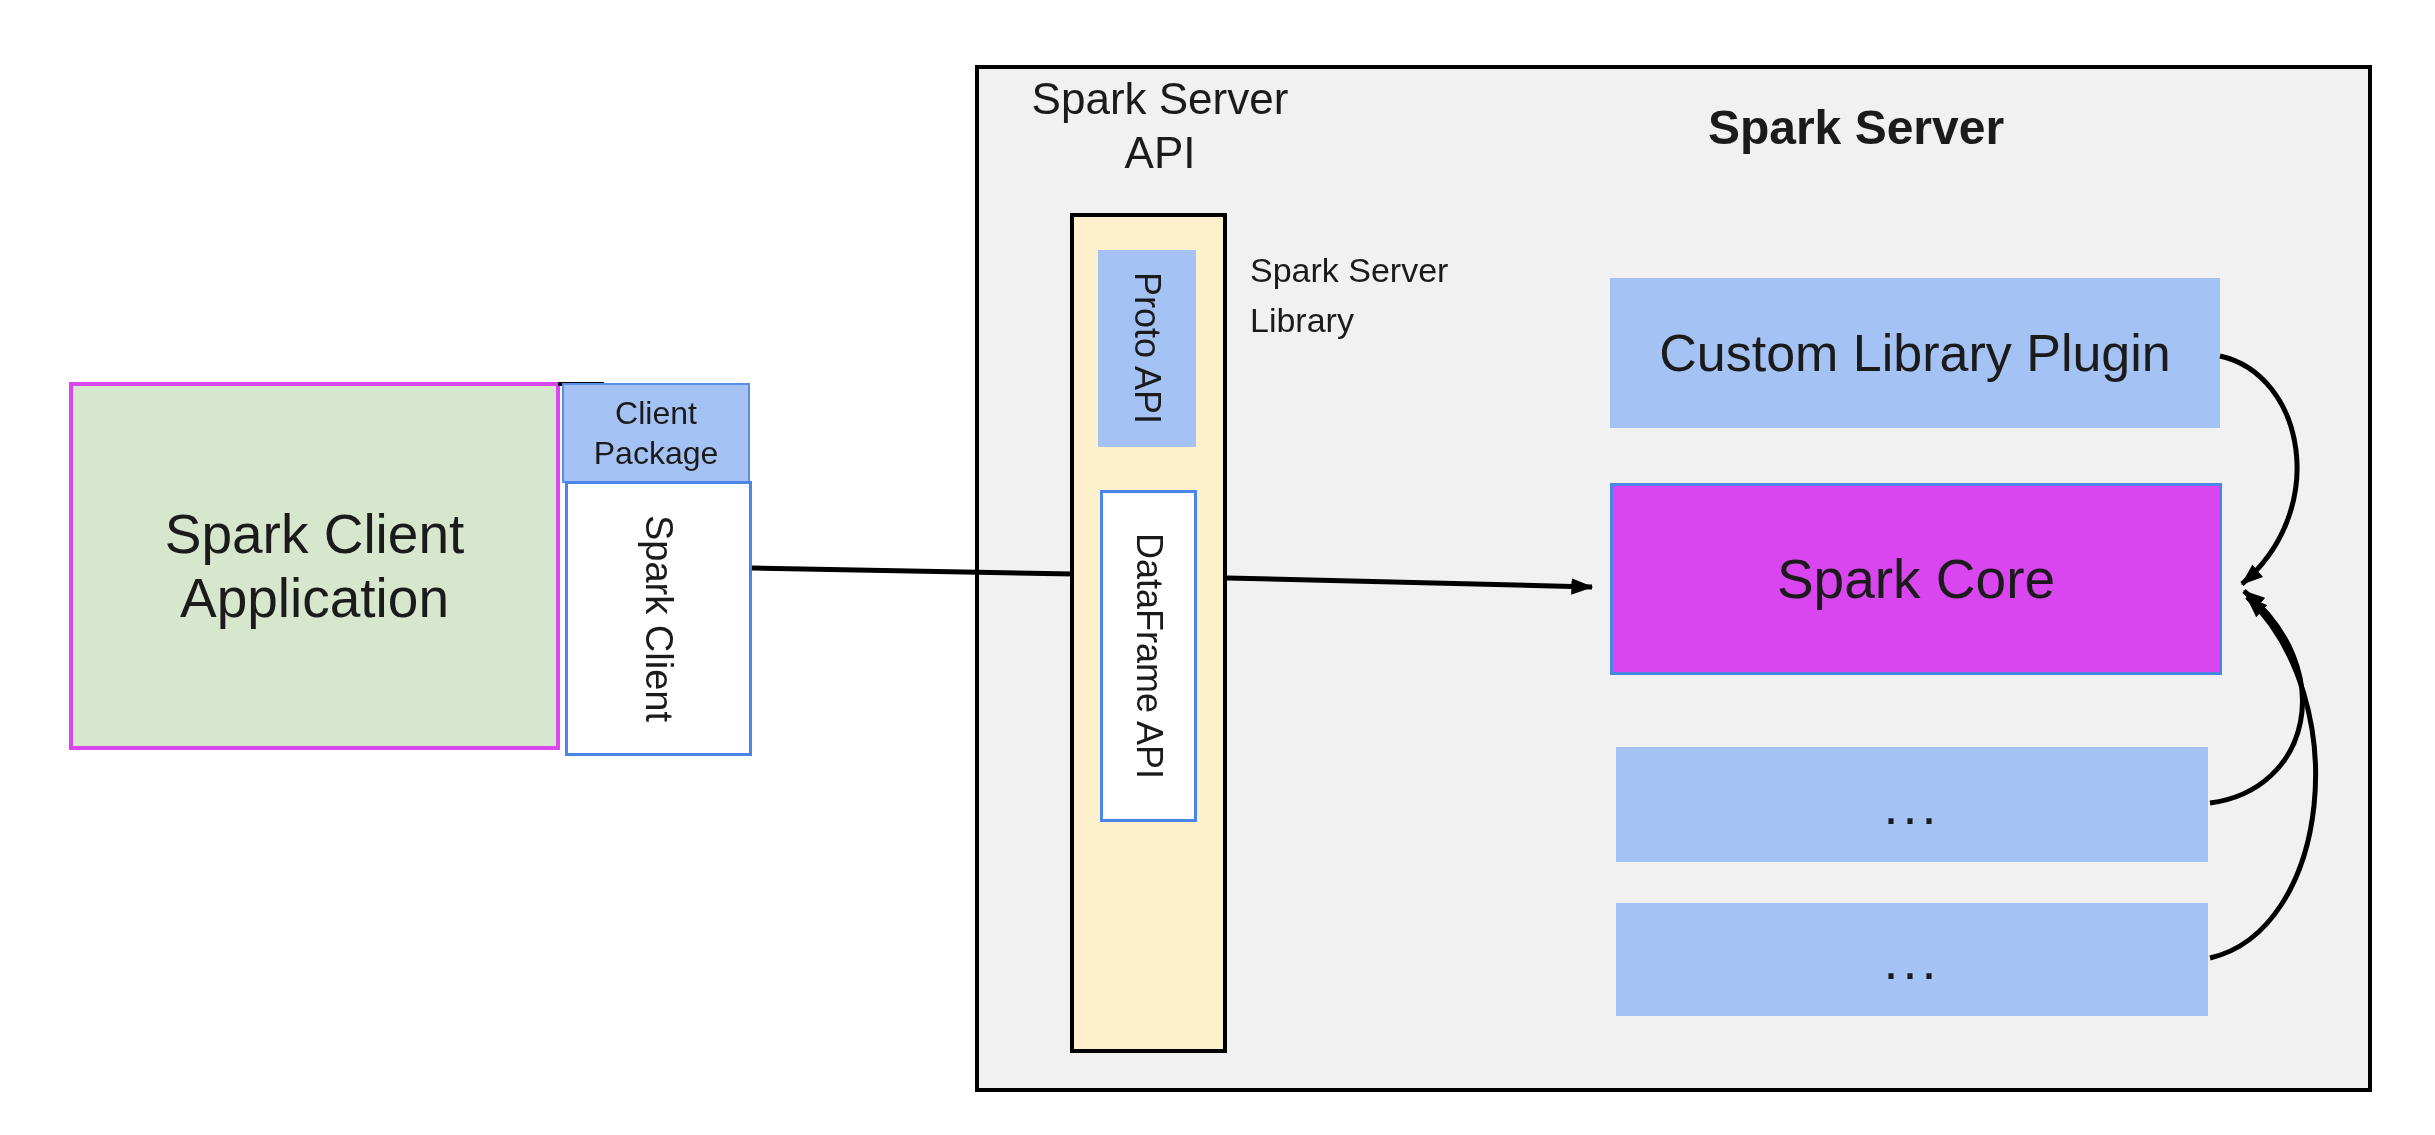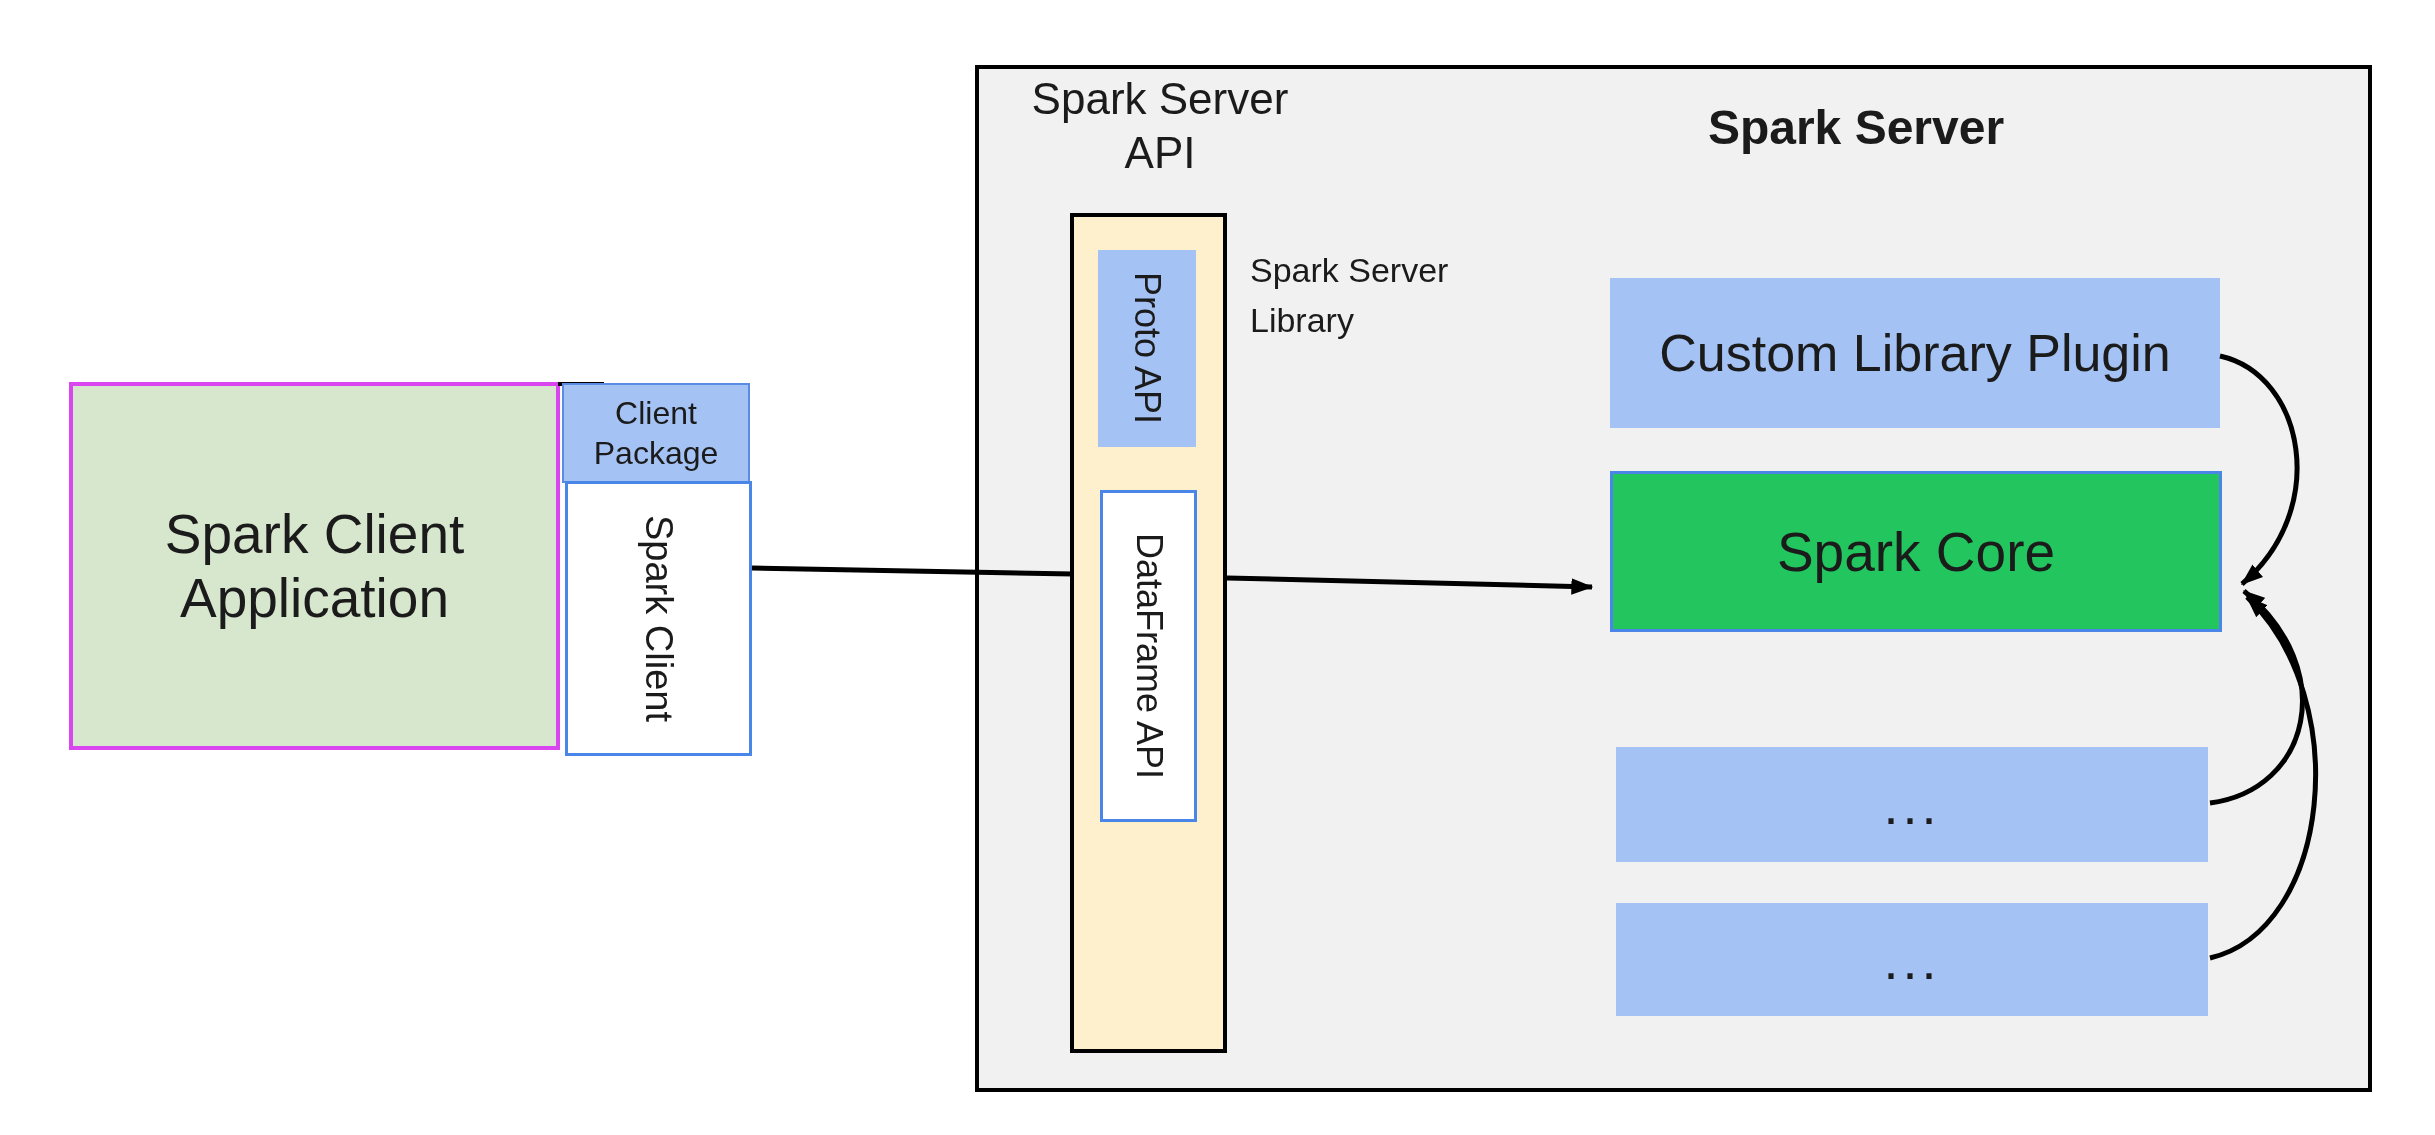--- a/index.html
+++ b/index.html
@@ -56,22 +56,22 @@
   .connect-title { left:1000px; top:72px; width:320px; text-align:center; font-size:44px; line-height:54px; }
   .library-label { left:1250px; top:245px; width:300px; text-align:left; font-size:34px; line-height:50px; }
   .server-title  { left:1570px; top:100px; width:572px; text-align:center; font-size:48px; font-weight:bold; }
 
   
   .plugin-box {
     left:1610px; top:278px; width:610px; height:150px;
     background:var(--blue_fill,#a4c2f4); font-size:52px;
   }
   .core-box {
-    left:1610px; top:471px; width:612px; height:161px;
-    background:#22c55e; border:3px solid var(--blue_border,#4a86e8); font-size:55px;
+    left:1610px; top:483px; width:612px; height:192px;
+    background:#d946ef; border:3px solid var(--blue_border,#4a86e8); font-size:55px;
   }
   .dots-box-1 {
     left:1616px; top:747px; width:592px; height:115px;
     background:var(--blue_fill,#a4c2f4); font-size:54px; letter-spacing:4px;
   }
   .dots-box-2 {
     left:1616px; top:903px; width:592px; height:113px;
     background:var(--blue_fill,#a4c2f4); font-size:54px; letter-spacing:4px;
   }
 

